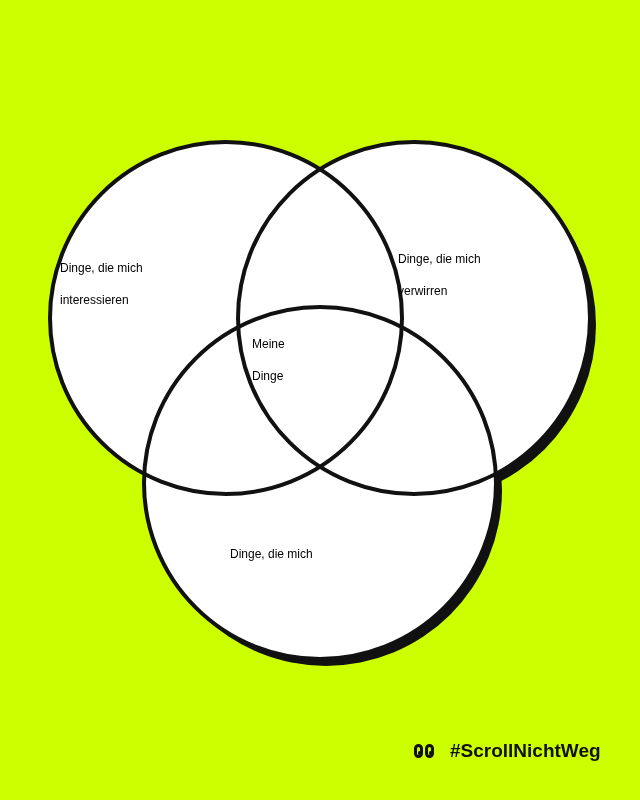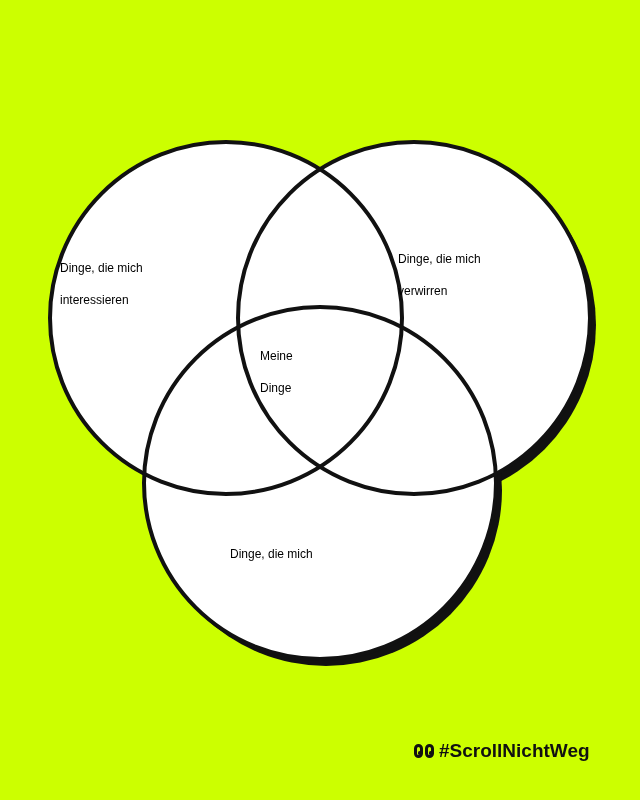--- a/index.html
+++ b/index.html
@@ -1,19 +1,19 @@
 <!DOCTYPE html>
 <html><head>
 <meta charset="utf-8">
 <style>
   html, body { margin: 0; padding: 0; }
   body { width: 640px; height: 800px; overflow: hidden; background: #CCFF00; position: relative; font-family: "Liberation Sans", "DejaVu Sans", sans-serif; }
   svg.venn { position: absolute; left: 0; top: 0; }
   .label { position: absolute; text-align: left; color: #000000; font-size: 12px; line-height: 32px; }
-  .footer { position: absolute; left: 414px; top: 740px; display: flex; align-items: center; gap: 5px; font-weight: 700; font-size: 19px; color: #111; }
+  .footer { position: absolute; left: 414px; top: 740px; display: flex; align-items: center; gap: 16px; font-weight: 700; font-size: 19px; color: #111; }
   .eyes { display: inline-flex; gap: 2px; }
   .eye { width: 9px; height: 14px; border: 3px solid #111; border-radius: 6px; box-sizing: border-box; position: relative; background: #CCFF00; }
   .eye::after { content: ""; position: absolute; left: 1px; bottom: 0px; width: 3px; height: 4px; background: #111; border-radius: 2px; }
 </style>
 </head>
 <body>
 
 <svg class="venn" width="640" height="800">
 
   <circle cx="420" cy="325" r="176" fill="#111"></circle>
@@ -35,21 +35,21 @@
 
 <div class="label" style="left:398px; top:243px; width:180px;">
   <div>Dinge, die mich</div>
   <div>verwirren</div>
 </div>
 
 <div class="label" style="left:230px; top:538px; width:180px;">
   <div>Dinge, die mich</div>
 </div>
 
-<div class="label" style="left:260px; top:328px; width:120px;margin-top:12px;">
+<div class="label" style="left:252px; top:328px; width:120px;">
   <div>Meine</div>
   <div>Dinge</div>
 </div>
 
 <div class="footer">
   <span class="eyes">
     <span class="eye"></span>
     <span class="eye"></span>
   </span>
   <span>#ScrollNichtWeg</span>

